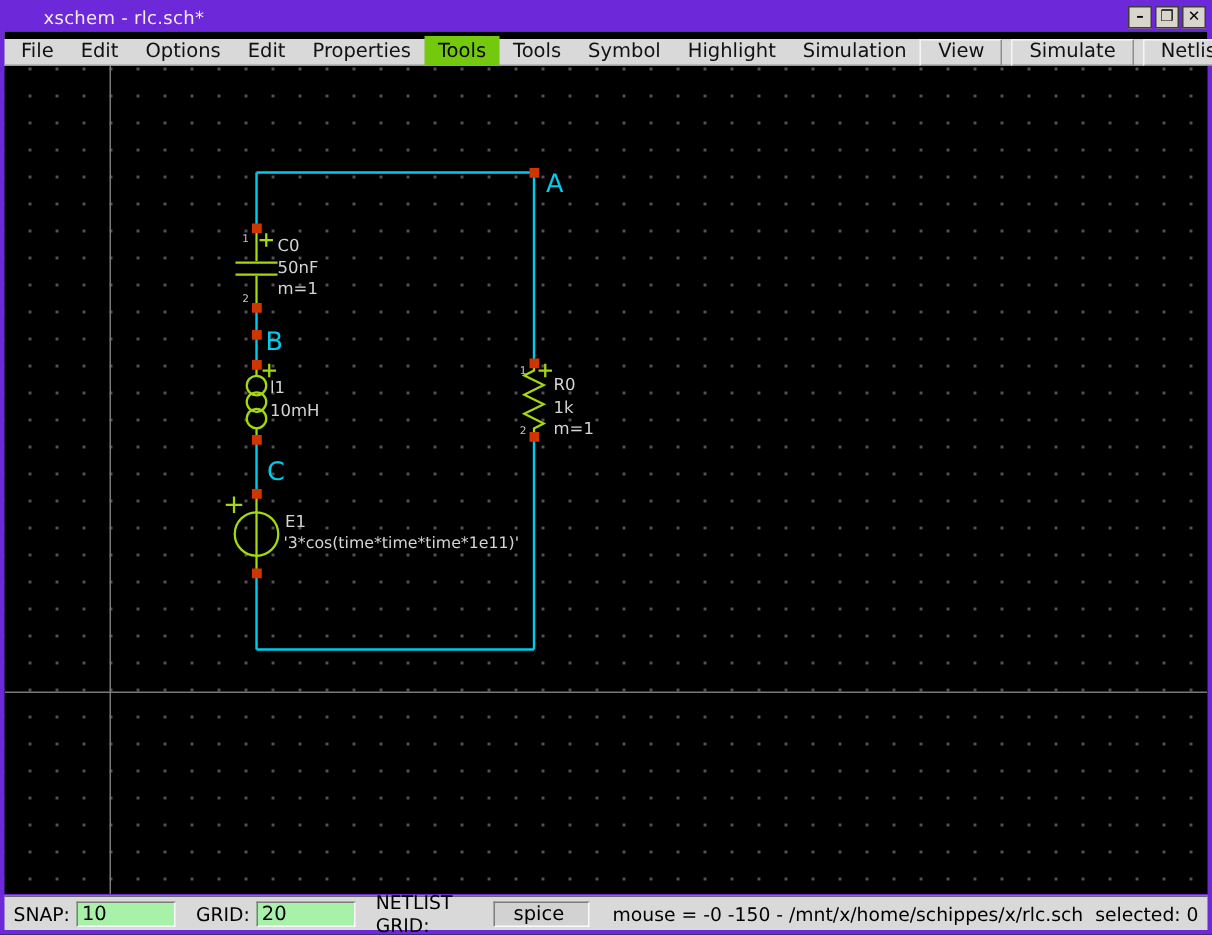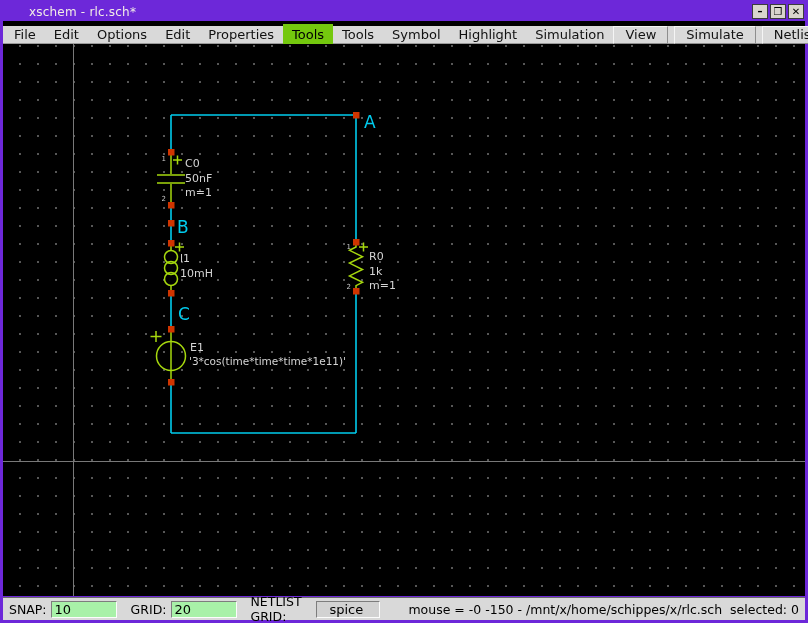--- a/index.html
+++ b/index.html
@@ -57,21 +57,21 @@
     margin-top:1px;display:flex;align-items:center;
     font-size:12.5px;color:#000;padding:0 6px;
   }
   .statusbar label{margin-right:4px;}
   .sb-input{
     height:17px;font-size:13px;padding:0 3px;color:#000;
     border:1px solid;border-color:#7d7d7d #fcfcfc #fcfcfc #7d7d7d;
     font-family:"DejaVu Sans","Liberation Sans",sans-serif;
   }
   .sb-input.green{background:#a8f1a8;width:66px;margin-right:14px;}
-  .sb-input.gray{background:#d2d2d2;width:64px;margin-right:26px;padding-left:12px;}
+  .sb-input.gray{background:#d2d2d2;width:64px;margin-right:13px;padding-left:12px;}
   .sb-info{white-space:pre;margin-left:2px;}
 </style>
 </head>
 <body>
 
 <div class="window">
 
   <div class="titlebar">
     <span class="title">xschem - rlc.sch*</span>
     <span class="spacer"></span>

